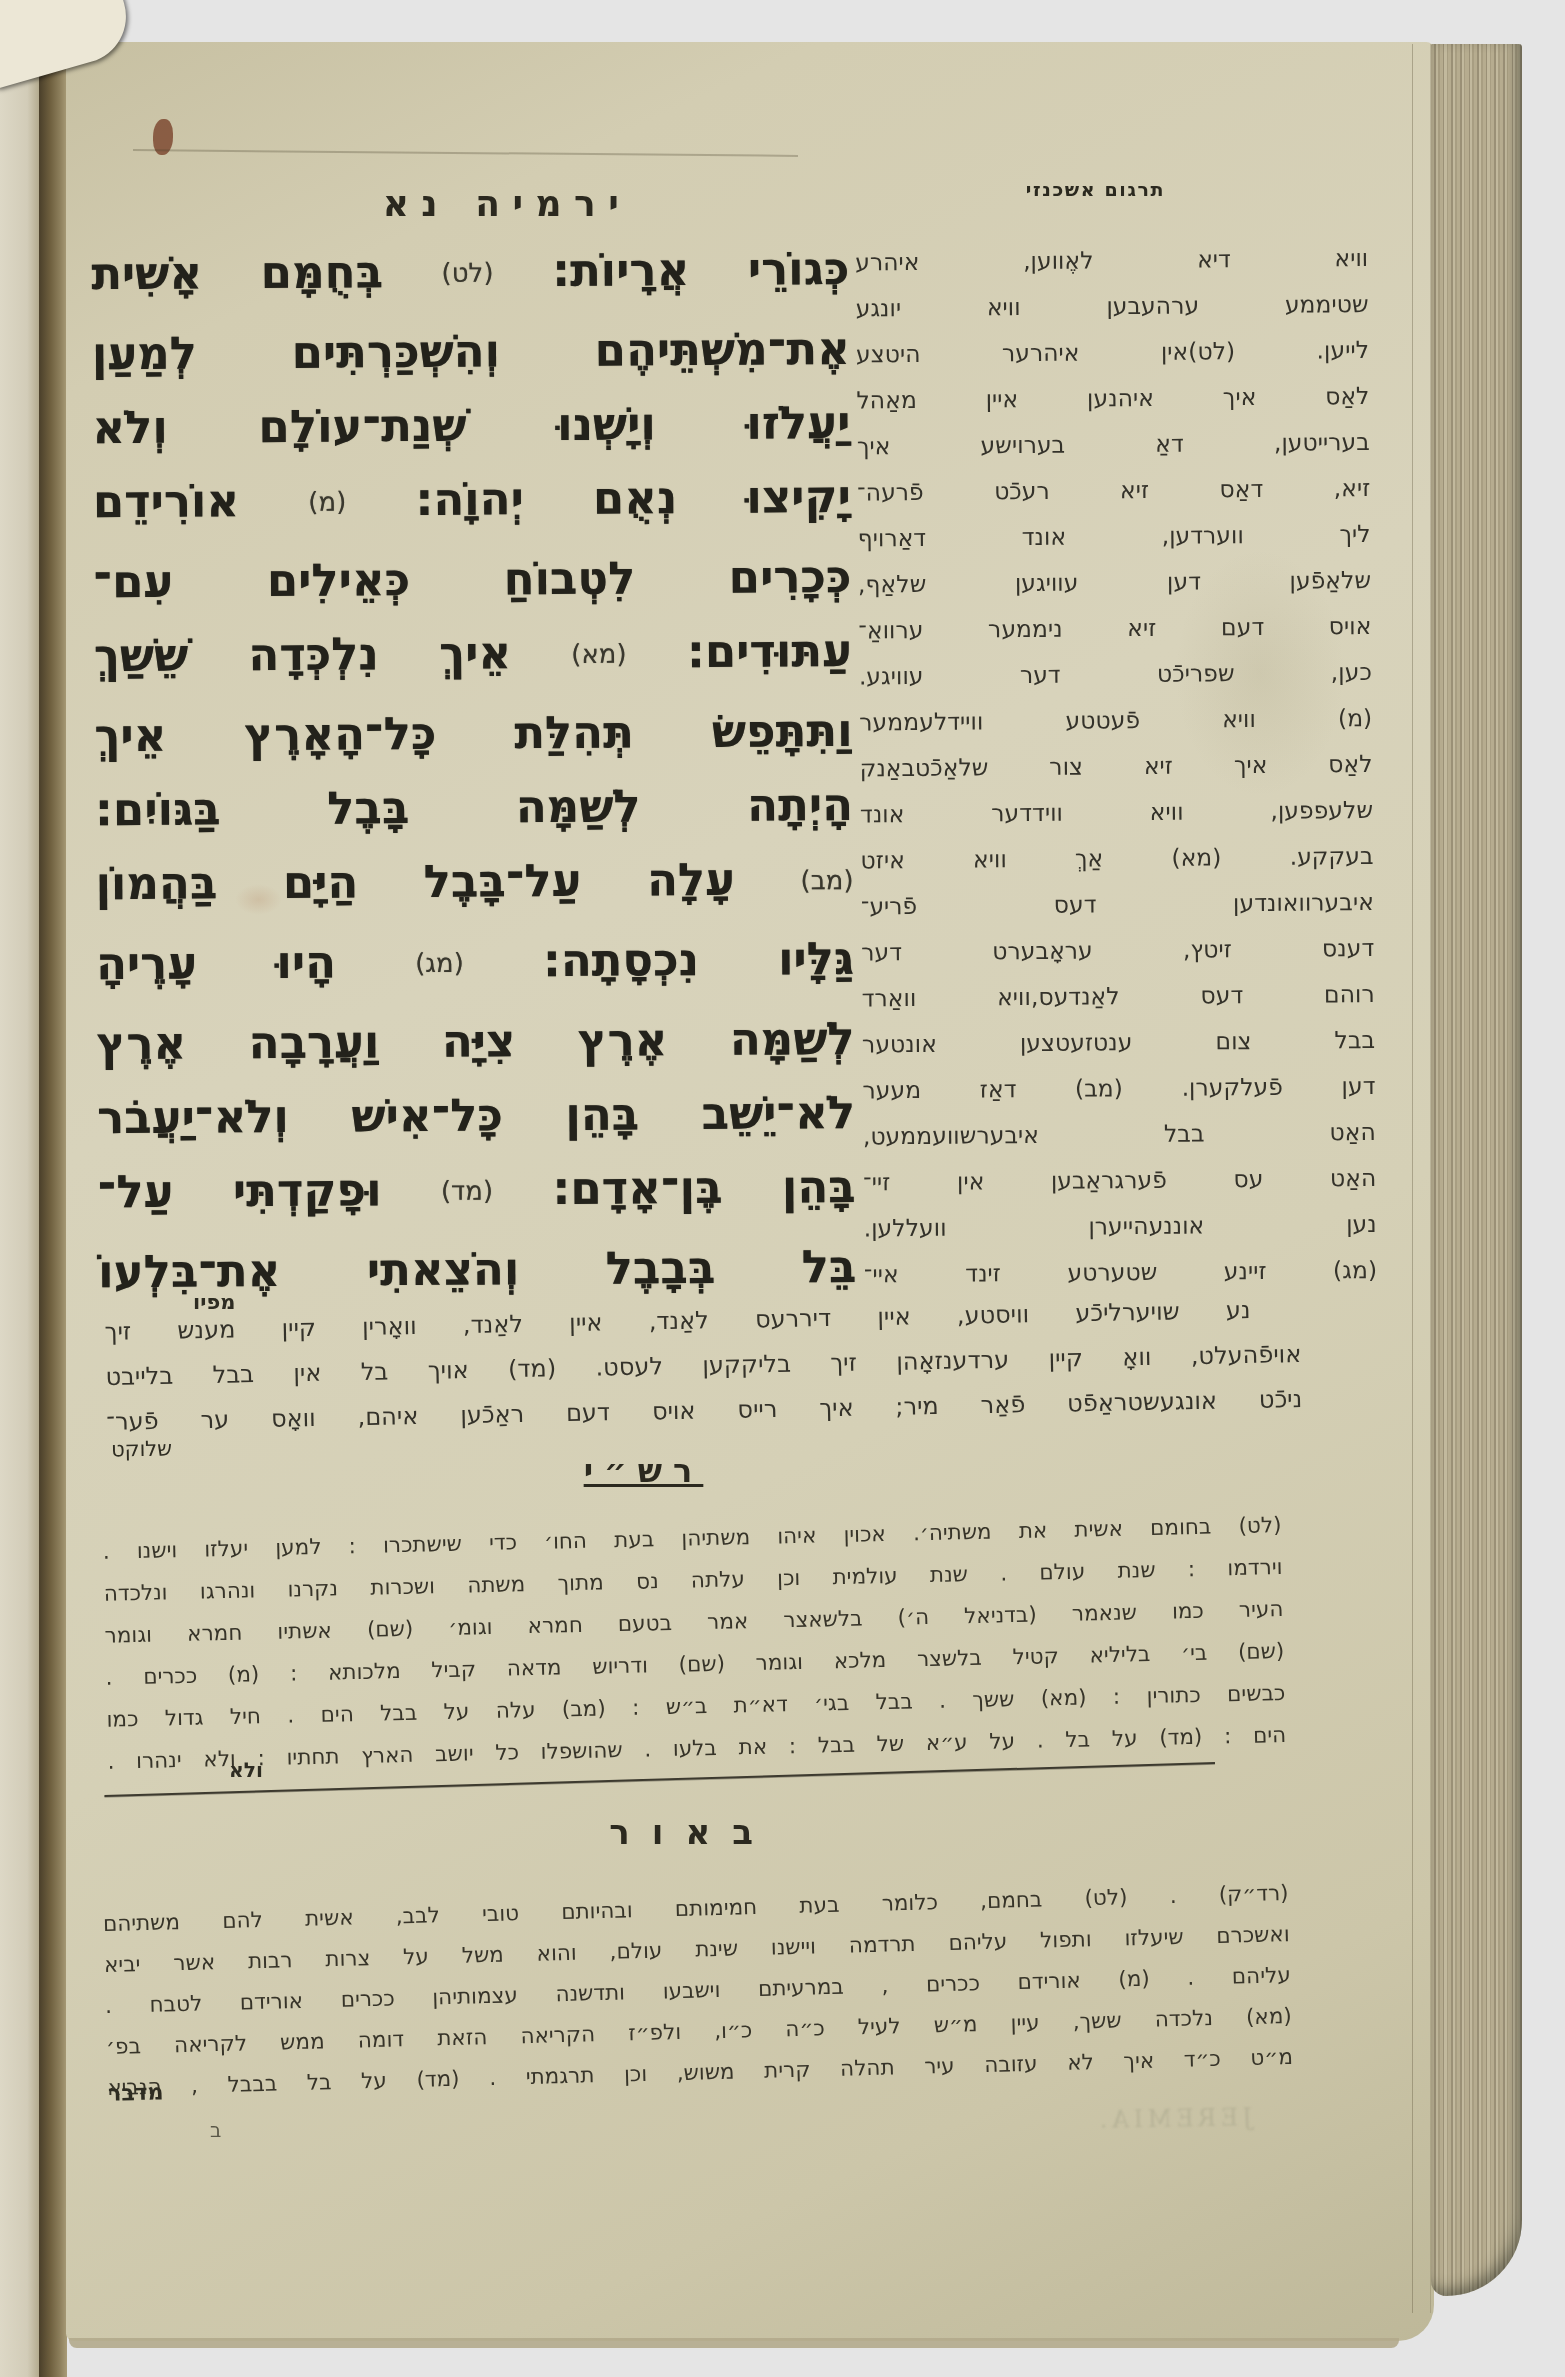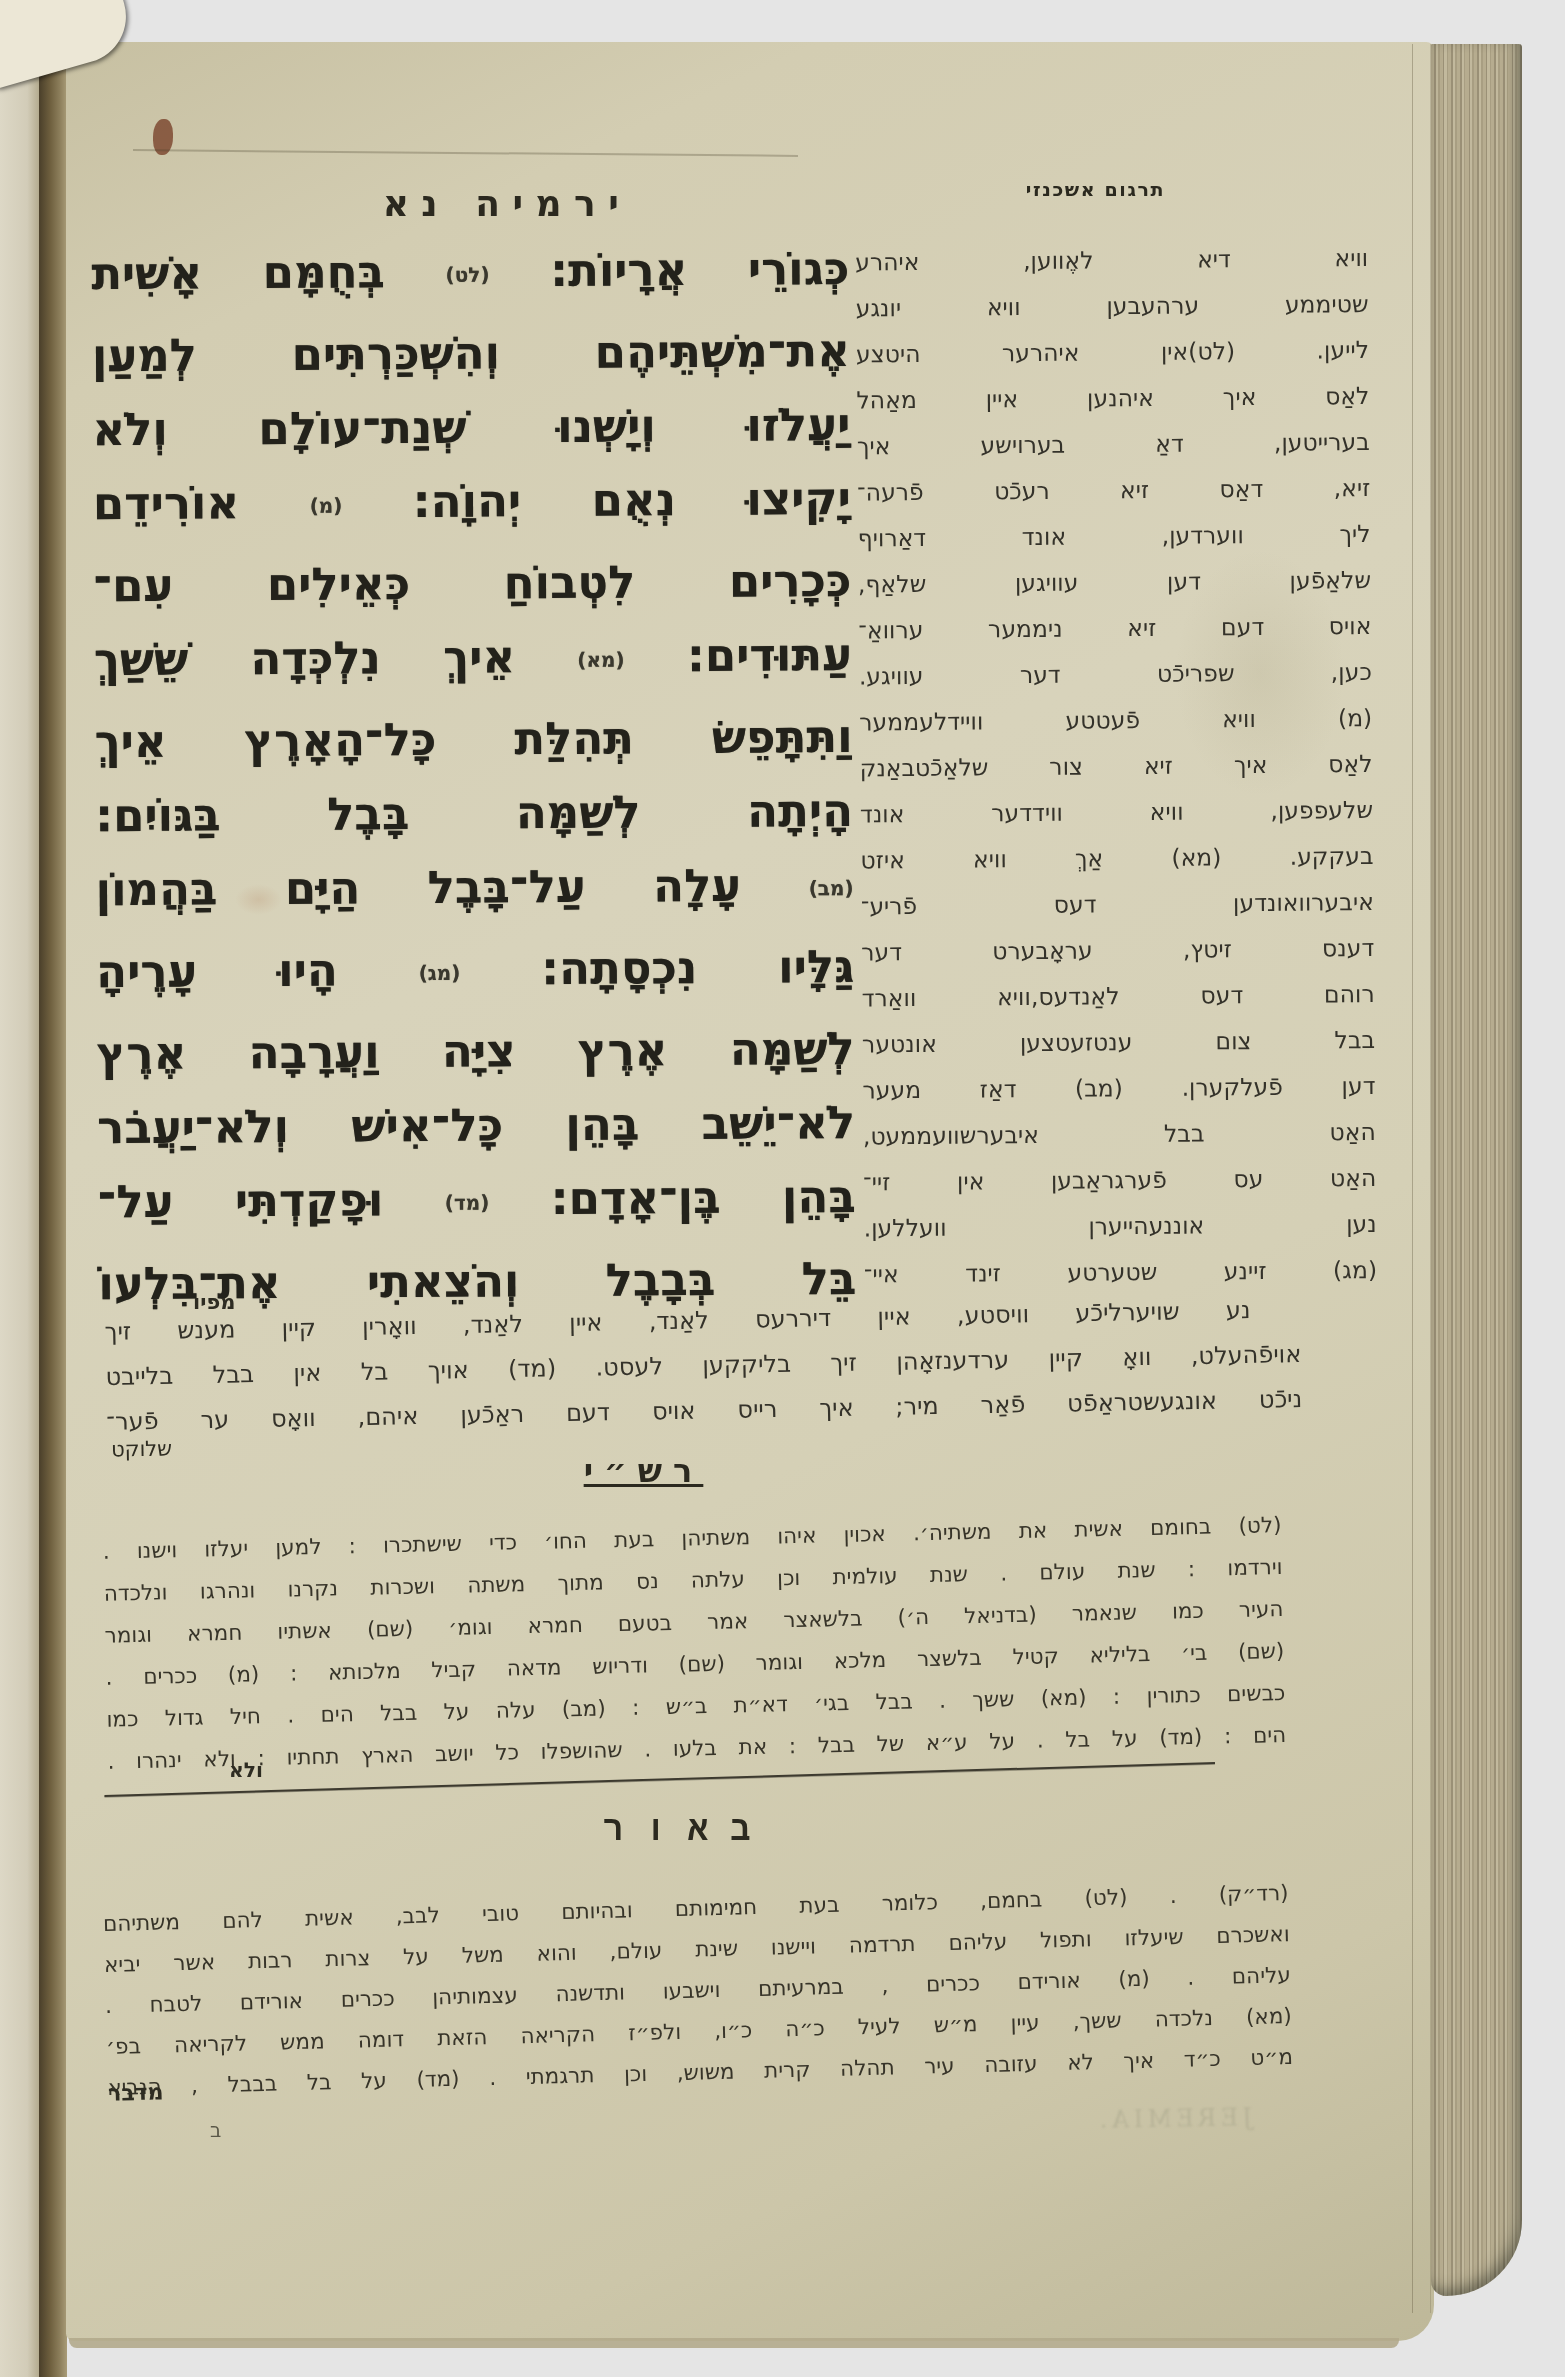--- a/index.html
+++ b/index.html
@@ -32,21 +32,21 @@
 
   
   .txt{position:absolute;direction:rtl;color:#34322a;white-space:nowrap;}
   .block{position:absolute;direction:rtl;color:#34322a;}
   .block .line{text-align:justify;text-align-last:justify;}
   .hdr{font-weight:bold;color:#2b291f;}
 
   .bible{left:91px;top:232px;width:758px;font-size:45px;line-height:74px;font-weight:bold;
     color:#23221b;transform:rotate(-.4deg);transform-origin:top right;
     text-shadow:0 0 0.8px rgba(35,34,27,.55);}
-  .bible .vm{font-size:20px;font-weight:700;position:relative;top:-5.5px;color:#3a382e;}
+  .bible .vm{font-size:26px;font-weight:400;position:relative;top:-5.5px;color:#3a382e;}
   .targum{left:855px;top:235px;width:513px;font-size:23.5px;line-height:46px;
     transform:rotate(-.5deg);transform-origin:top right;}
   .fullpara{left:104px;top:1287px;width:1196px;font-size:24px;line-height:45px;
     transform:rotate(-1.1deg);transform-origin:top right;}
   .fullpara .line:first-child{padding-left:0;padding-right:50px;}
   .rashi{left:102px;top:1504px;width:1179px;font-size:21.5px;line-height:42px;
     transform:rotate(-1.3deg);transform-origin:top right;color:#373429;}
   .biur{left:102px;top:1872px;width:1186px;font-size:21.5px;line-height:41px;
     transform:rotate(-1.5deg);transform-origin:top right;color:#373429;}
   .catch{position:absolute;direction:rtl;font-weight:bold;color:#2e2c22;}
@@ -134,21 +134,21 @@
     <div class="line">וירדמו : שנת עולם . שנת עולמית וכן עלתה נס מתוך משתה ושכרות נקרנו ונהרגו ונלכדה</div>
     <div class="line">העיר כמו שנאמר (בדניאל ה׳) בלשאצר אמר בטעם חמרא וגומ׳ (שם) אשתיו חמרא וגומר</div>
     <div class="line">(שם) בי׳ בליליא קטיל בלשצר מלכא וגומר (שם) ודריוש מדאה קביל מלכותא : (מ) ככרים .</div>
     <div class="line">כבשים כתורין : (מא) ששך . בבל בגי׳ דא״ת ב״ש : (מב) עלה על בבל הים . חיל גדול כמו</div>
     <div class="line">הים : (מד) על בל . על ע״א של בבל : את בלעו . שהושפלו כל יושב הארץ תחתיו : ולא ינהרו .</div>
   </div>
   <div class="catch" style="left:229px;top:1758px;font-size:20.3px;font-weight:700;">ולא</div>
 
   <div class="rule"></div>
 
-  <div class="txt hdr" style="left:603px;top:1812px;width:172px;text-align:left;font-size:34px;letter-spacing:22px;font-family:Liberation Mono, monospace;">באור</div>
+  <div class="txt hdr" style="left:603px;top:1812px;width:172px;text-align:right;font-size:34px;letter-spacing:22px;">באור</div>
   <div class="block biur">
     <div class="line">(רד״ק) . (לט) בחמם, כלומר בעת חמימותם ובהיותם טובי לבב, אשית להם משתיהם</div>
     <div class="line">ואשכרם שיעלזו ותפול עליהם תרדמה ויישנו שינת עולם, והוא משל על צרות רבות אשר יביא</div>
     <div class="line">עליהם . (מ) אורידם ככרים , במרעיתם וישבעו ותדשנה עצמותיהן ככרים אורידם לטבח .</div>
     <div class="line">(מא) נלכדה ששך, עיין מ״ש לעיל כ״ה כ״ו, ולפ״ז הקריאה הזאת דומה ממש לקריאה בפ׳</div>
     <div class="line">מ״ט כ״ד איך לא עזובה עיר תהלה קרית משוש, וכן תרגמתי . (מד) על בל בבבל , הנביא</div>
   </div>
   <div class="catch" style="left:108px;top:2080px;font-size:22px;transform:rotate(-1.5deg);">מדבר</div>
 
   <div class="sig">ב</div>

